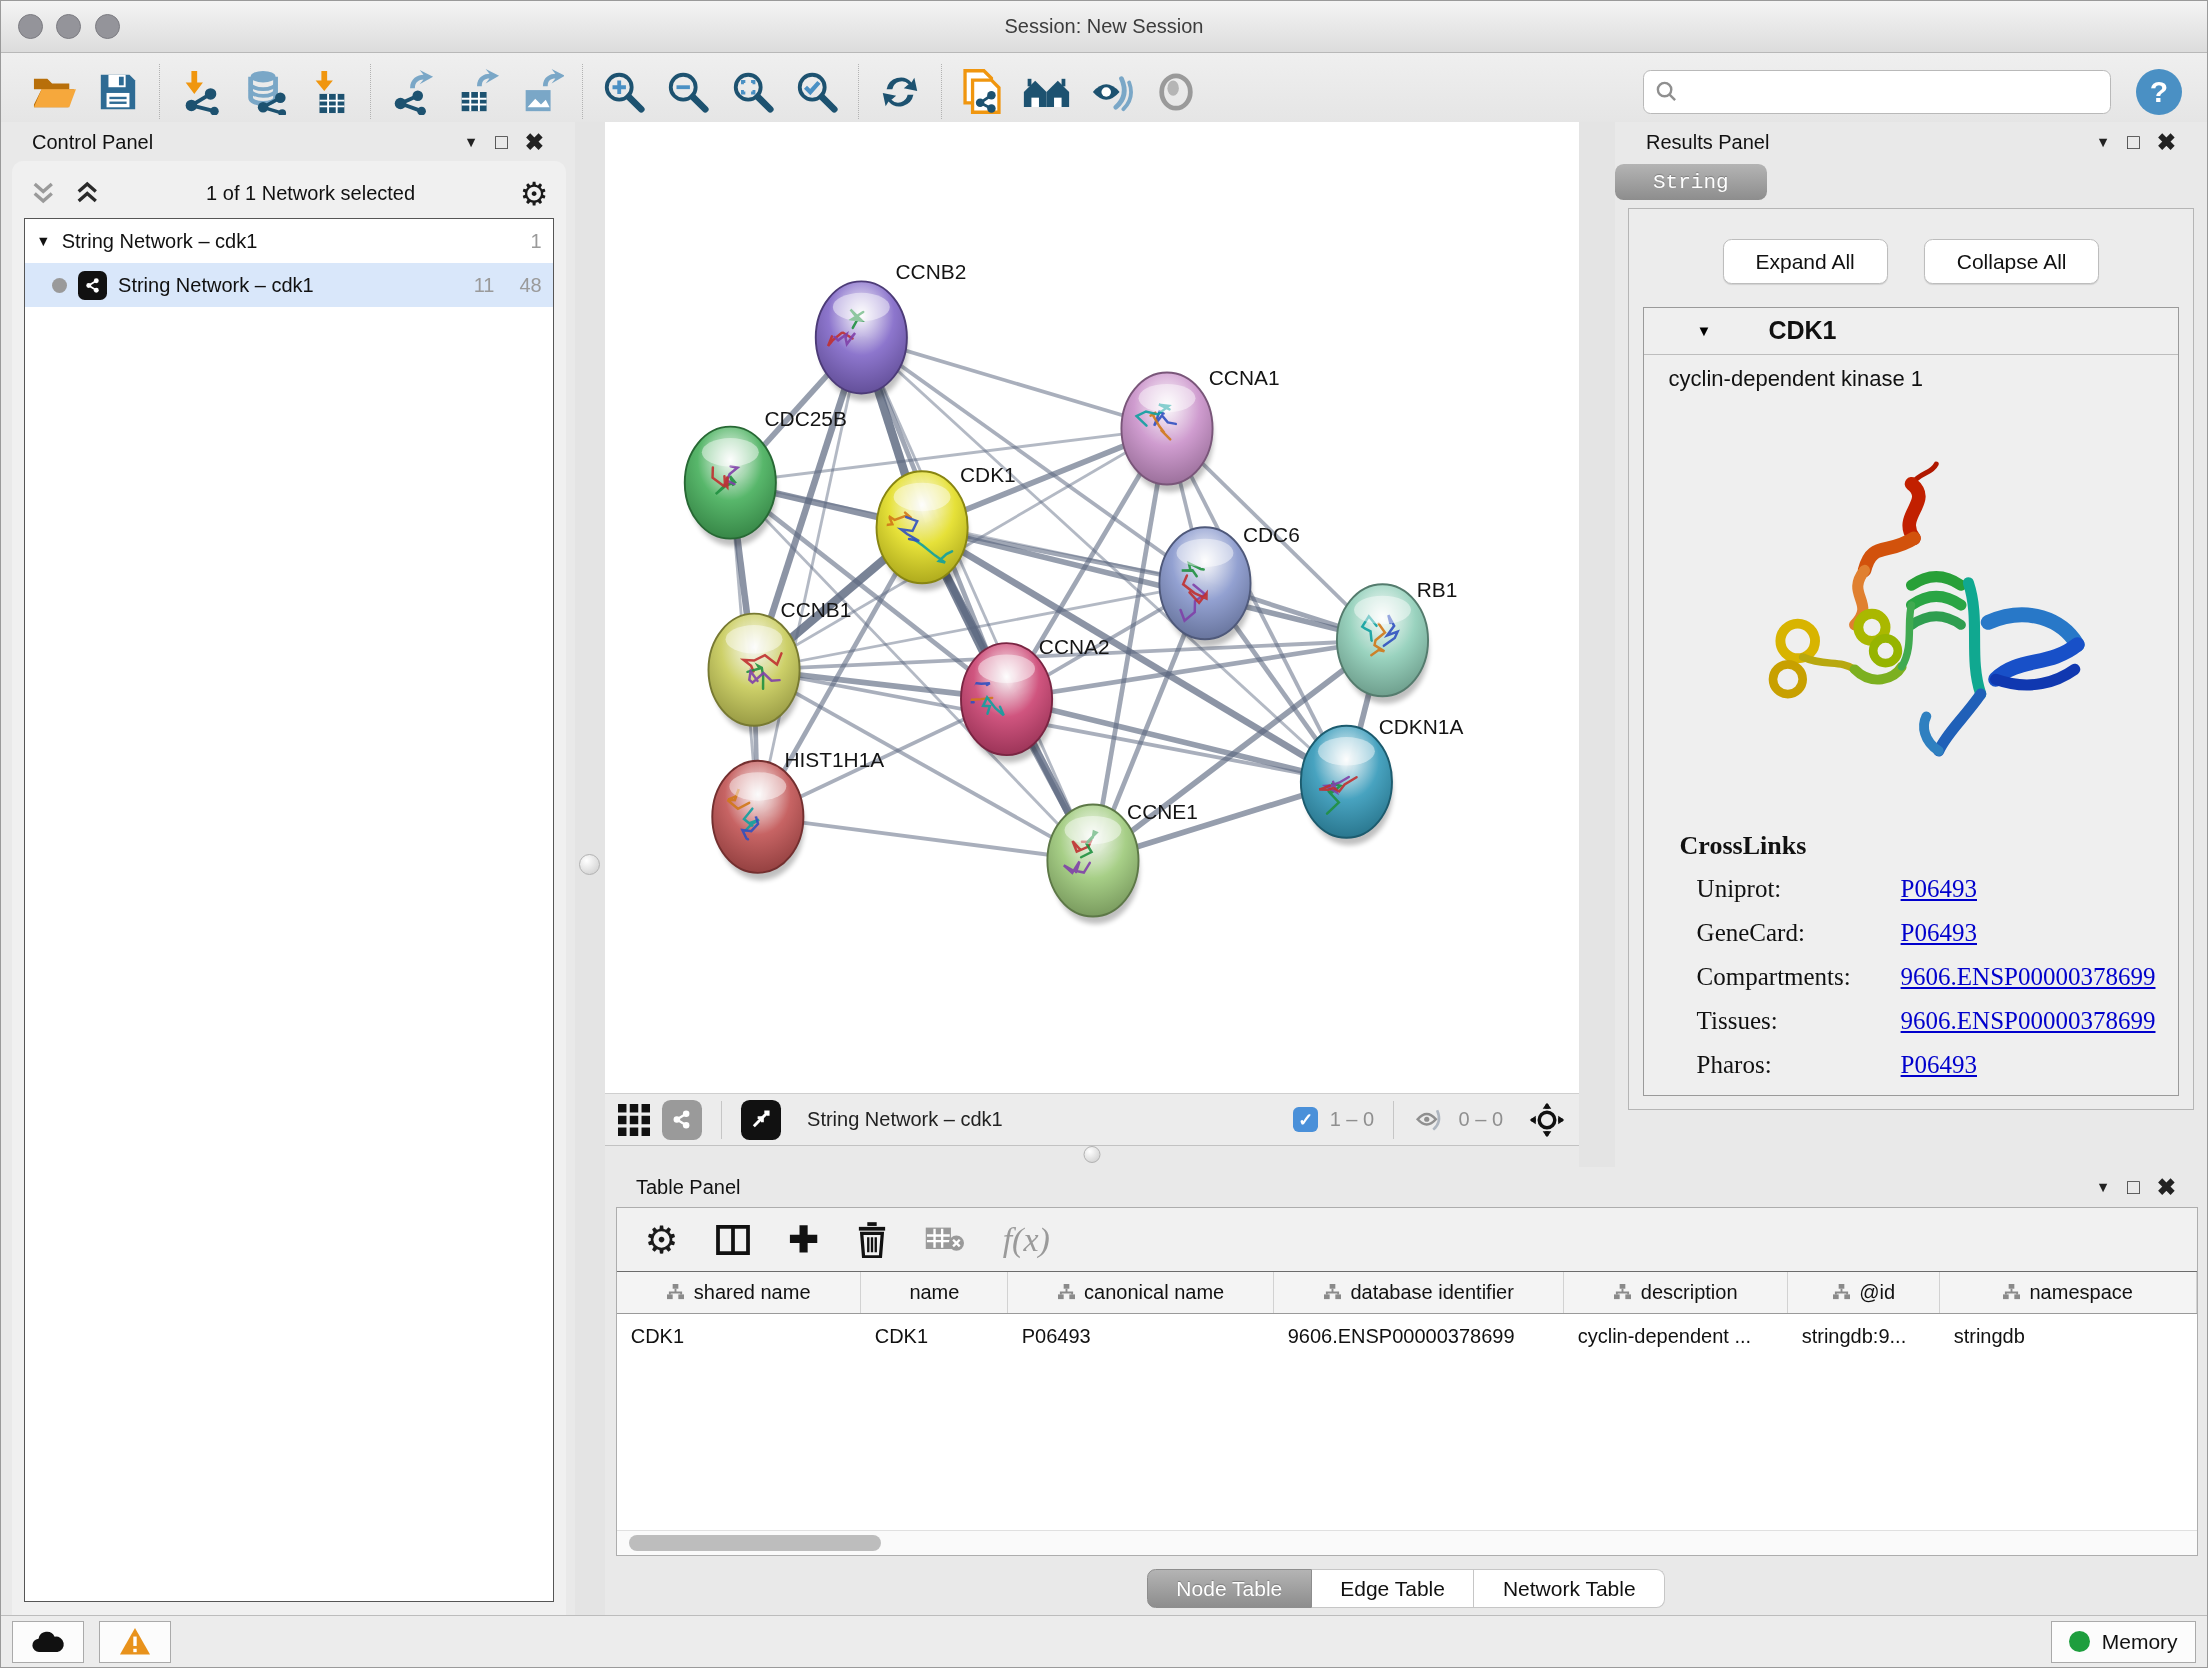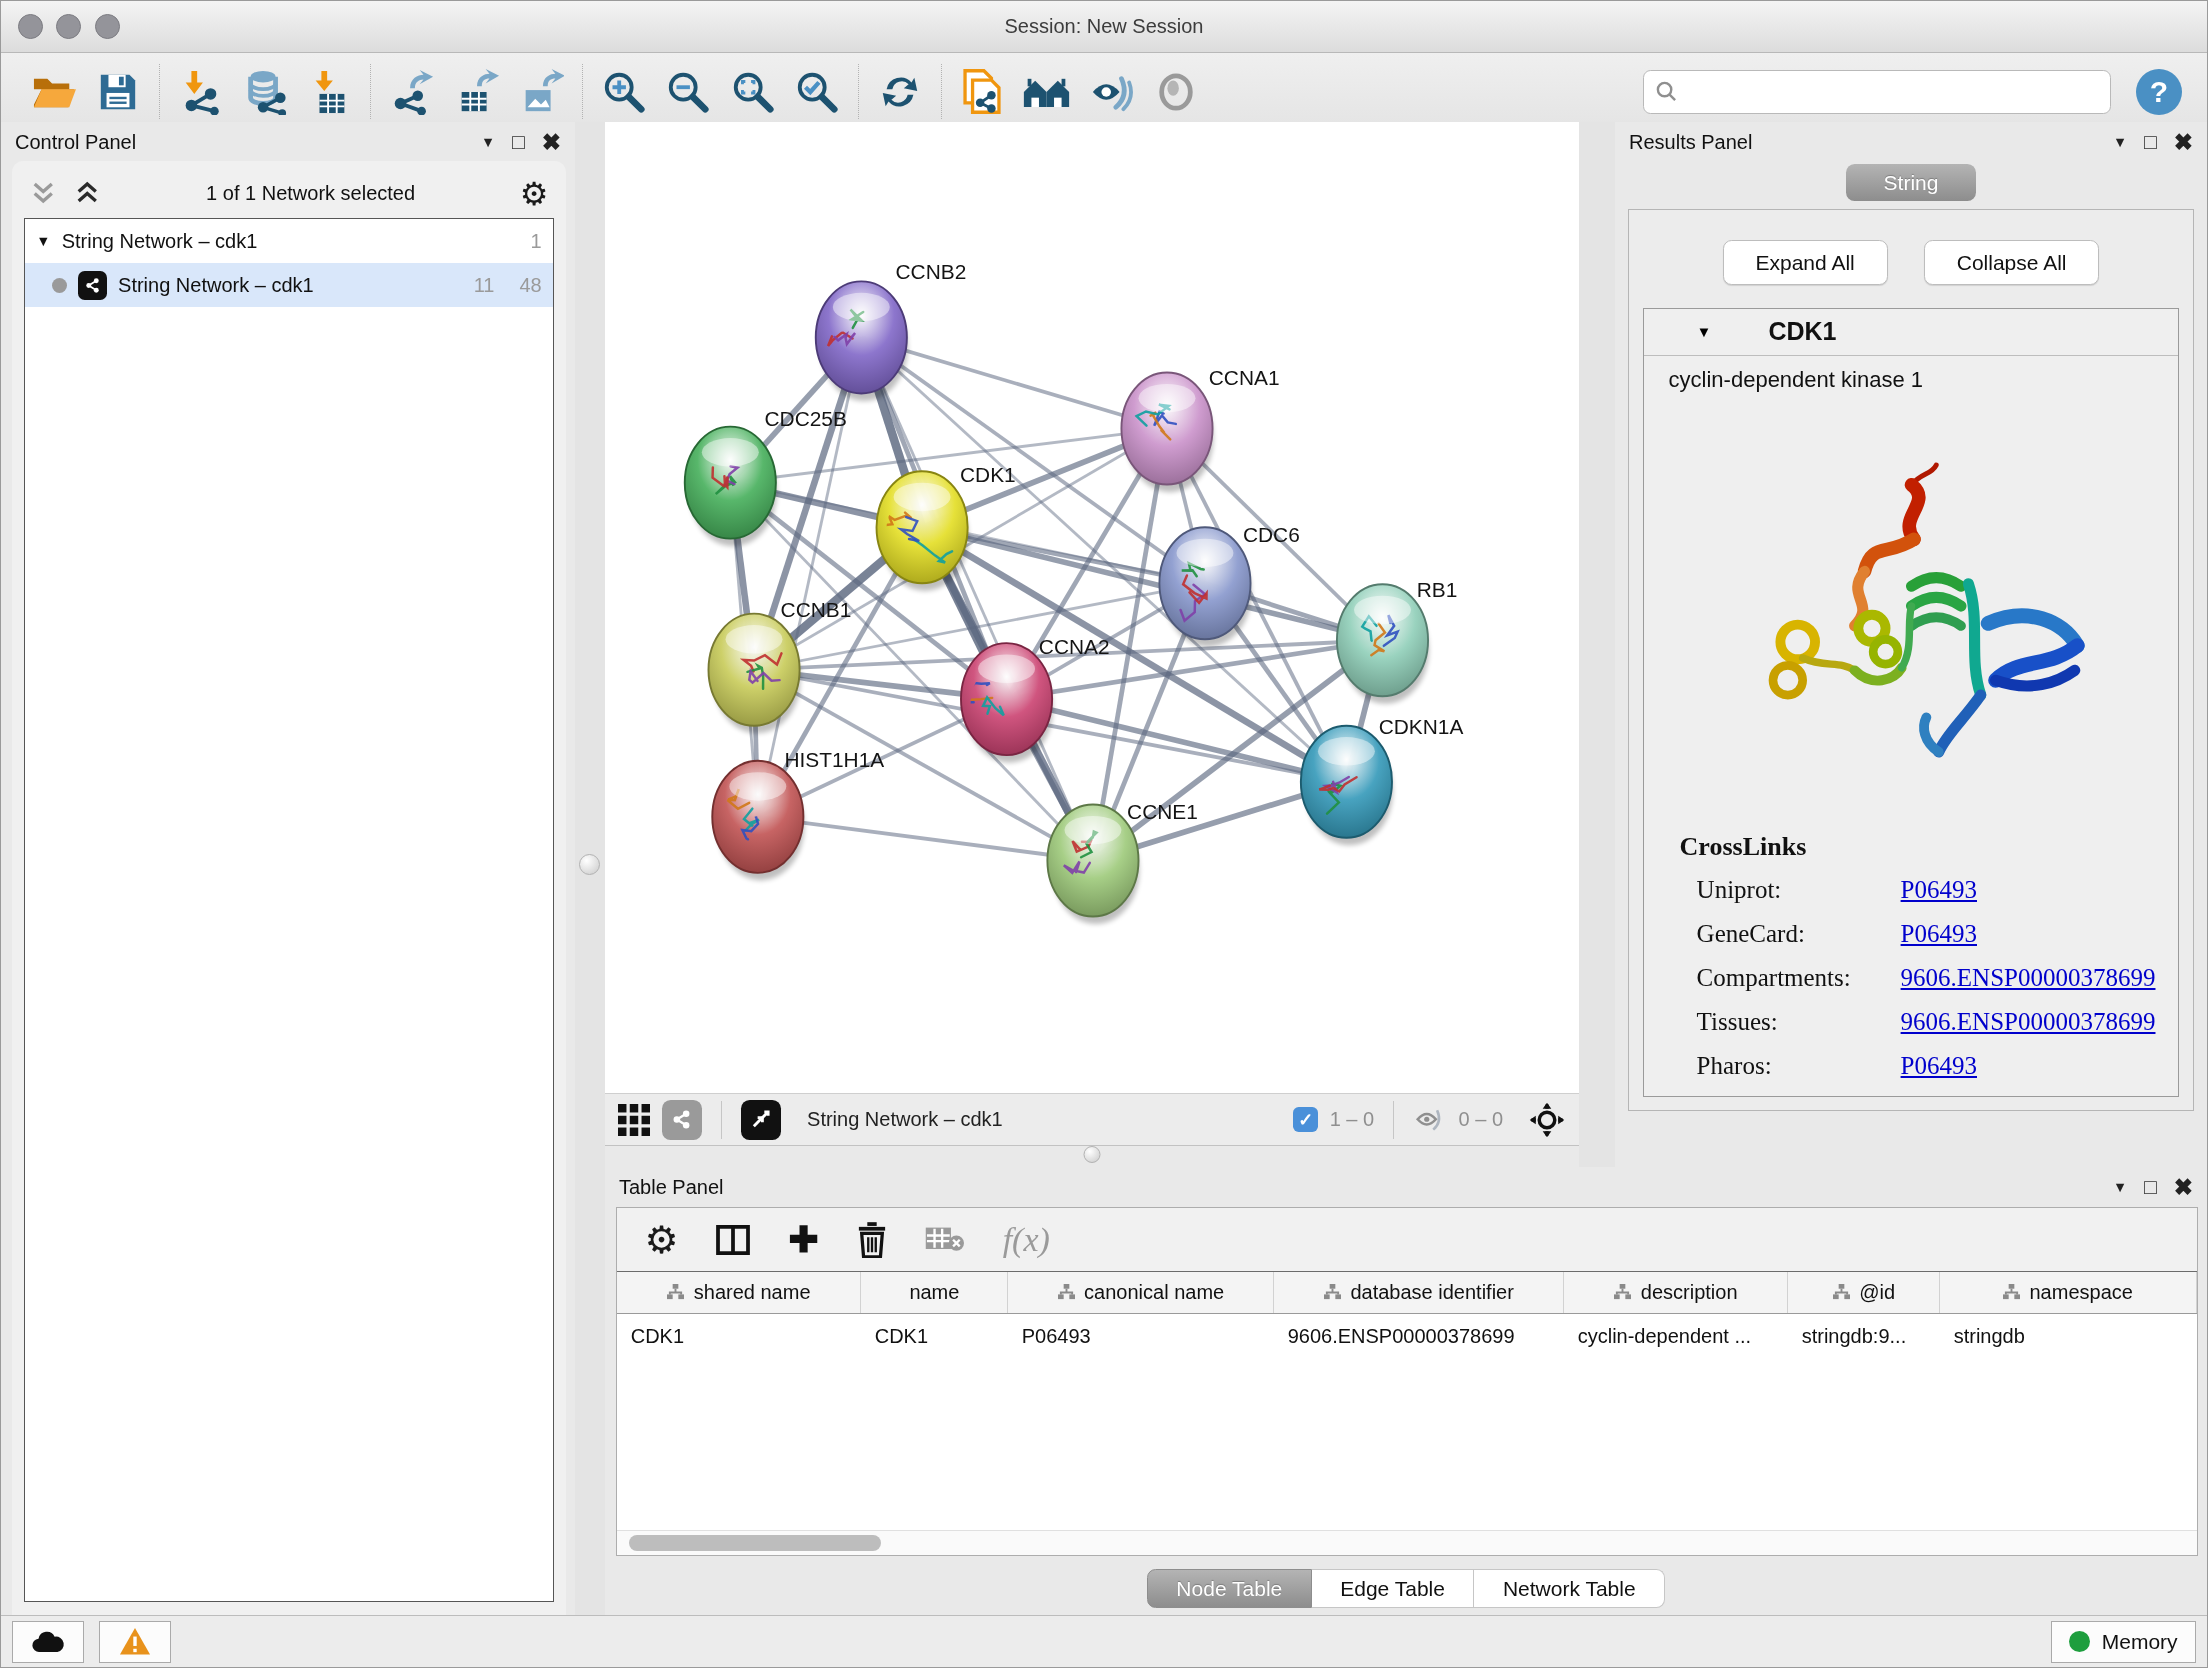--- a/index.html
+++ b/index.html
@@ -35,21 +35,21 @@
   .vdivider .handle, .hstrip .handle { width:21px; height:21px; border-radius:50%;
         background:radial-gradient(circle at 35% 30%, #ffffff, #c9c9c9); border:1px solid #b2b2b2;
         position:absolute; }
   .center-right { flex:1; display:flex; flex-direction:column; min-width:0; }
   .upper-row { height:1045px; display:flex; min-width:0; }
   .network-col { flex:1; display:flex; flex-direction:column; min-width:0; }
   .rdivider { width:36px; background:#e4e4e4; position:relative; }
   .results-col { width:592px; background:#e9e9e9; display:flex; flex-direction:column; }
 
   
-  .panel-head { height:40px; display:flex; align-items:center; padding:0 14px; font-size:20px; color:#111; }
+  .panel-head { height:40px; display:flex; align-items:center; padding:0 31px; font-size:20px; color:#111; }
   .panel-head .spacer { flex:1; }
   .pc { display:flex; align-items:center; gap:17px; color:#222; }
   .pc span { cursor:default; }
   .pc .tri { font-size:14.3px; }
   .pc .sq { font-size:21px; color:#333; }
   .pc .x  { font-size:23px; font-weight:bold; }
 
   .tabs { display:flex; justify-content:center; }
   .tab { padding:6.7px 28.5px; font-size:21px; background:#fff; border:1px solid #c6c6c6; border-left:none; color:#111; }
   .tab:first-child { border-left:1px solid #c6c6c6; border-radius:8.6px 0 0 8.6px; }
@@ -81,21 +81,21 @@
   .nt-title { font-size:20px; color:#222; margin-left:15px; flex:1; }
   .nt-count { font-size:20px; color:#8f8f8f; }
   .checkbox { width:25px; height:25px; border-radius:5.7px; background:#4a90d9; color:#fff; font-size:18px;
               display:flex; align-items:center; justify-content:center; font-weight:bold; }
   .blackbtn { width:40px; height:40px; border-radius:8.6px; background:#111; display:flex; align-items:center; justify-content:center; }
   .graybtn { width:40px; height:40px; border-radius:8.6px; background:#9a9a9a; display:flex; align-items:center; justify-content:center; }
   .hstrip { height:21px; background:#e9e9e9; position:relative; }
   .hstrip .handle { left:50%; top:0; transform:translateX(-50%); width:17px; height:17px; }
 
   
-  .rp-tabwrap { display:flex; justify-content:center; margin:1.9px 0 7.6px 0; }
+  .rp-tabwrap { display:flex; justify-content:flex-start; margin:1.9px 0 7.6px 0;font-family:Liberation Mono, monospace; }
   .rp-pill { padding:6.7px 38px; font-size:21px; color:#fff; background:linear-gradient(#b4b4b4,#8d8d8d);
              border-radius:8.6px; text-shadow:0 -1px 1px rgba(0,0,0,.25); }
   .rp-outer { margin:0 13.3px; border:1px solid #b5b5b5; background:#ececec; padding:13.3px; height:902px;
               display:flex; flex-direction:column; }
   .rp-buttons { display:flex; justify-content:center; gap:36px; padding:17px 0 23px 0; }
   .rp-btn { background:#fff; border:1px solid #bdbdbd; border-radius:8.6px; padding:9.5px 32px; font-size:21px; color:#111;
             box-shadow:0 1px 1px rgba(0,0,0,.12); }
   .rp-inner { flex:1; border:1px solid #9a9a9a; background:#efefef; display:flex; flex-direction:column; overflow:hidden; }
   .rp-entry-head { height:49px; border-bottom:1px solid #bdbdbd; display:flex; align-items:center; gap:57px; padding:0 0 0 53px; }
   .rp-entry-head .name { font-size:25px; font-weight:bold; color:#111; }

